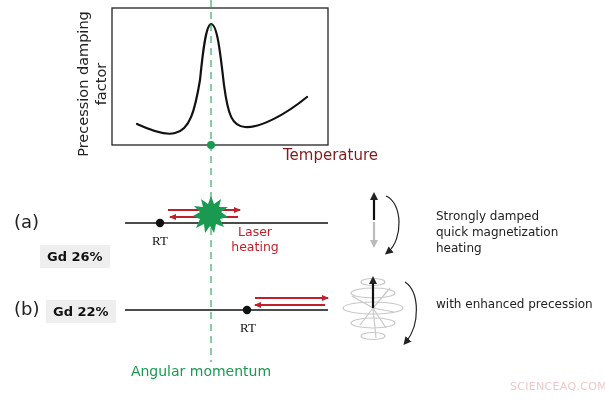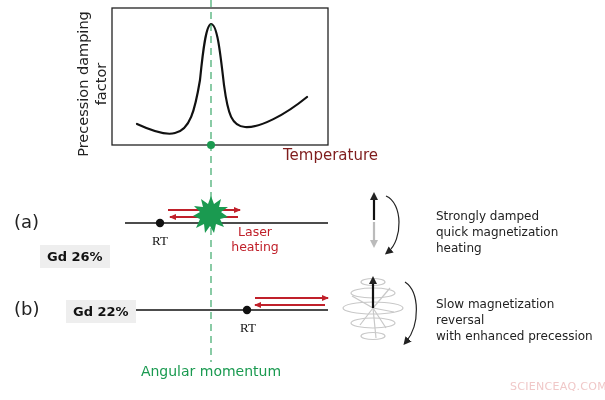--- a/index.html
+++ b/index.html
@@ -98,24 +98,23 @@
 <div class="abs laser" style="left:230px; top:176px; width:50px;">
   <div>Laser</div>
   <div>heating</div>
 </div>
 <div class="abs desc" style="left:436px; top:208px;">
   <div>Strongly damped</div>
   <div>quick magnetization heating</div>
 </div>
 
 <div class="abs row-letter" style="left:14px; top:298px;">(b)</div>
-<div class="abs gd-box" style="left:46px; top:300px;margin-left:20px;">Gd 22%</div>
+<div class="abs gd-box" style="left:46px; top:300px;">Gd 22%</div>
 <div class="abs rt" style="left:240px; top:320px;">RT</div>
 <div class="abs desc" style="left:436px; top:296px;">
-  <div>Slow magnetization reversal</div>
   <div>with enhanced precession</div>
 </div>
 
-<div class="abs green-caption" style="left:111px; top:362px; width:200px;">
+<div class="abs green-caption" style="left:101px; top:362px; width:200px;">
   <div>Angular momentum</div>
 </div>
 
 <div class="abs watermark" style="left:510px; top:380px;">SCIENCEAQ.COM</div>
 
 </body></html>

